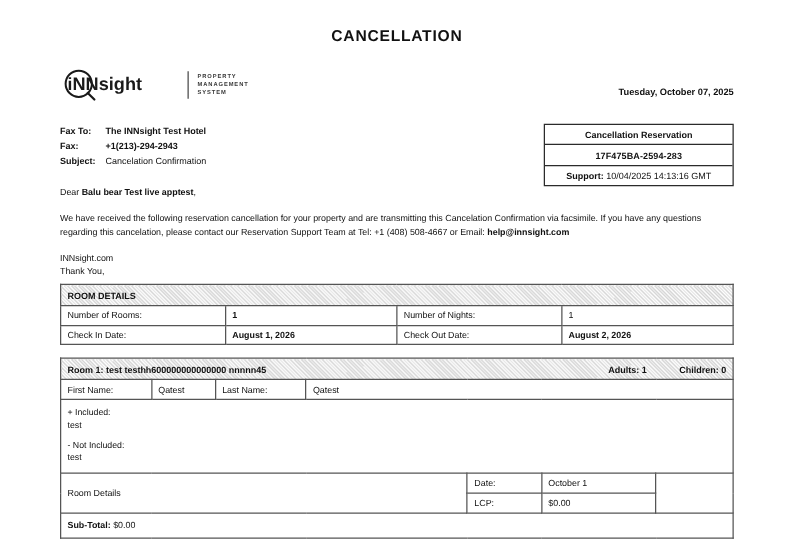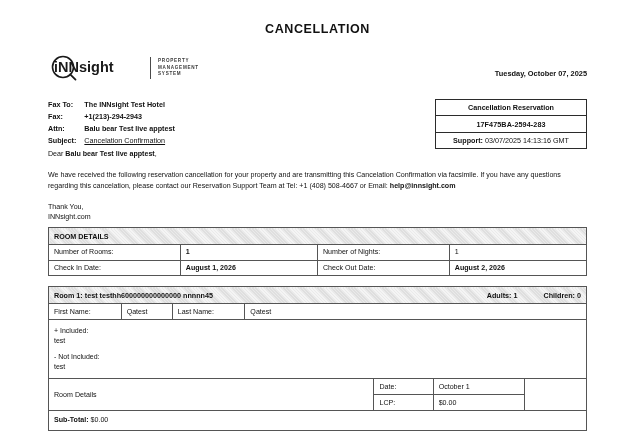--- a/index.html
+++ b/index.html
@@ -84,21 +84,21 @@
   .fax-table td {
     padding: 1.6px 0;
     vertical-align: top;
     white-space: nowrap;
   }
   .fax-label {
     font-weight: bold;
     padding-right: 8px !important;
   }
   .fax-value { font-weight: bold; }
-  .fax-value.plain { font-weight: normal; text-decoration: underline; }
+  .fax-value.plain { font-weight: normal; }
 
   
   .conf-box {
     border: 1px solid #2b2b2b;
     width: 150px;
     margin-top: 1px;
   }
   .conf-row {
     text-align: center;
     font-size: 7.2px;
@@ -219,49 +219,45 @@
       <tbody>
         <tr>
           <td class="fax-label">Fax To:</td>
           <td class="fax-value">The INNsight Test Hotel</td>
         </tr>
         <tr>
           <td class="fax-label">Fax:</td>
           <td class="fax-value">+1(213)-294-2943</td>
         </tr>
         <tr>
-          <td class="fax-label">Attn:</td>
-          <td class="fax-value">Balu bear Test live apptest</td>
-        </tr>
-        <tr>
           <td class="fax-label">Subject:</td>
           <td class="fax-value plain">Cancelation Confirmation</td>
         </tr>
       </tbody>
     </table>
 
     <div class="conf-box">
       <div class="conf-row conf-title">Cancellation Reservation</div>
       <div class="conf-row conf-code">17F475BA-2594-283</div>
       <div class="conf-row">
         <span class="conf-created-label">Support:</span>
-        <span class="conf-created-value">03/07/2025 14:13:16 GMT</span>
+        <span class="conf-created-value">10/04/2025 14:13:16 GMT</span>
       </div>
     </div>
   </div>
 
   <div class="letter">
     <p class="salutation">
       <span>Dear </span><b>Balu bear Test live apptest</b><span>,</span>
     </p>
     <p class="para-body">
       <span>We have received the following reservation cancellation for your property and are transmitting this Cancelation Confirmation via facsimile. If you have any questions regarding this cancelation, please contact our Reservation Support Team at Tel: +1 (408) 508-4667 or Email: </span><b>help@innsight.com</b>
     </p>
+    <p class="signoff-line">INNsight.com</p>
     <p class="signoff-line">Thank You,</p>
-    <p class="signoff-line">INNsight.com</p>
   </div>
 
   <div class="section-gap"></div>
 
   <table class="doc-table">
     <colgroup>
       <col style="width:24.5%">
         <col style="width:25.5%">
         <col style="width:24.5%">
         <col style="width:25.5%">

